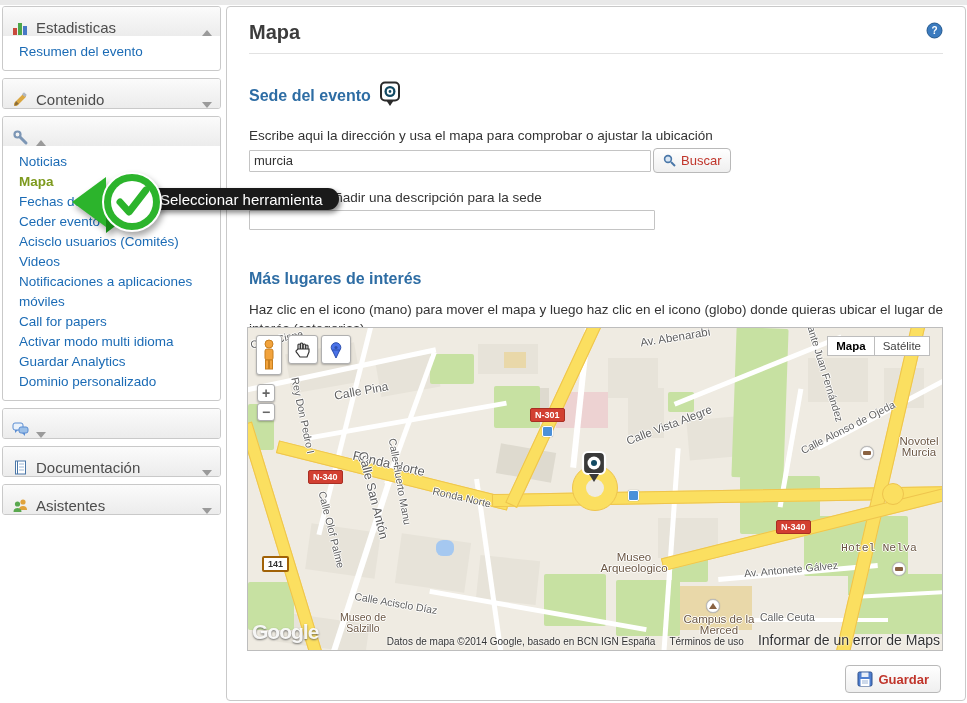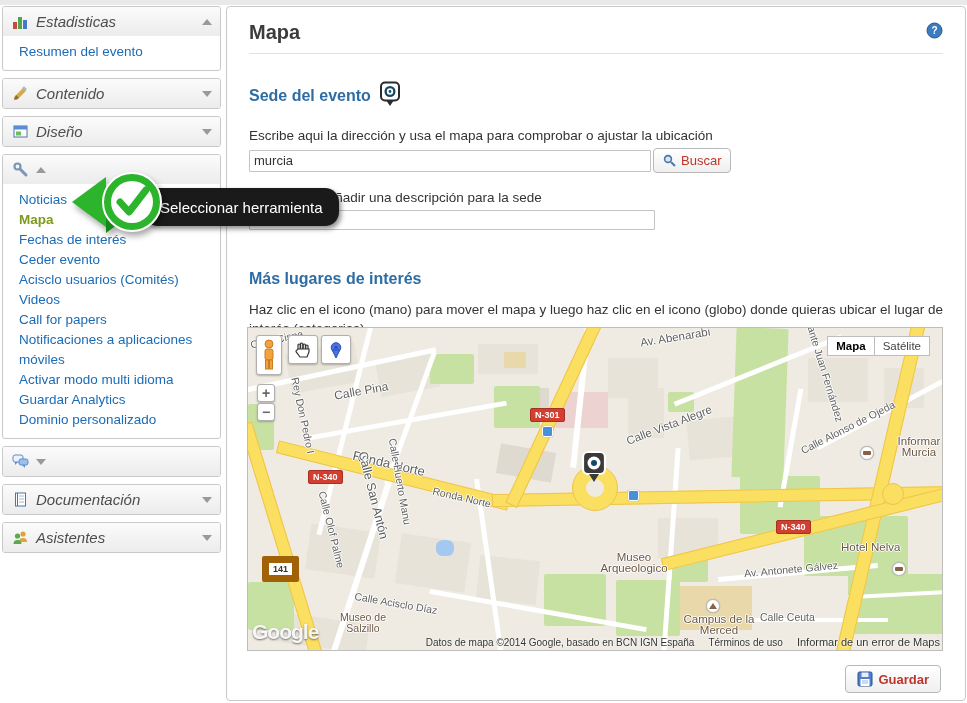--- a/index.html
+++ b/index.html
@@ -3,22 +3,22 @@
 <meta charset="utf-8">
 <style>
   * { box-sizing: border-box; margin: 0; padding: 0; }
   html,body { width:967px; height:703px; overflow:hidden; }
   body { font-family:"Liberation Sans","DejaVu Sans",sans-serif; background:#ffffff; position:relative; }
   .topstrip { position:absolute; left:0; top:0; width:967px; height:5px; background:#e9e9e9; }
 
   
   .sidebar { position:absolute; left:2px; top:6px; width:219px; }
   .side-box { background:#fff; border:1px solid #c9c9c9; border-radius:3px; margin-bottom:7px; overflow:hidden; }
-  .side-head { height:29px; display:flex; align-items:center; padding:0 8px 0 9px;
-               background:linear-gradient(#fbfbfb,#ececec); cursor:pointer;font-style:italic; }
+  .side-head { height:29px; display:flex; align-items:flex-end; padding:0 8px 0 9px;
+               background:linear-gradient(#fbfbfb,#ececec); cursor:pointer; }
   .sicon { width:17px; height:17px; margin-right:7px; flex:0 0 auto; }
   .slabel { font-size:15px; color:#4d4d4d; flex:1 1 auto; white-space:nowrap; }
   .arrow { width:0; height:0; border-left:5px solid transparent; border-right:5px solid transparent; }
   .arrow.up   { border-bottom:6px solid #9a9a9a; }
   .arrow.down { border-top:6px solid #9a9a9a; }
   .side-items { padding:6px 10px 8px 16px; }
   .side-item { font-size:13.5px; color:#1b6bb5; line-height:20px; cursor:pointer; }
   .side-item.active { color:#7d9a1e; font-weight:bold; }
 
   
@@ -53,21 +53,21 @@
   .park { background:#c7e1a2; border-radius:2px; }
   .pond { background:#a5c8f0; border-radius:40%; }
   .st   { background:#ffffff; }
   .road { background:#fbdf60; border:1px solid #eec44d; }
   .circ { border-radius:50%; }
   .mlabel { position:absolute; font-size:10.5px; color:#5f5f5f; white-space:nowrap; line-height:11px;
             text-shadow:-1px 0 #fff,1px 0 #fff,0 -1px #fff,0 1px #fff; pointer-events:none; }
   .mlabel.wrap { white-space:normal; text-align:center; }
   .shield { position:absolute; font-size:9px; font-weight:bold; padding:1px 4px; border-radius:2px; line-height:10px; }
   .shield.red   { background:#d23f31; color:#fff; border:1px solid #a82f24; }
-  .shield.white { background:#fff; color:#333; border:7px solid #a16207; }
+  .shield.white { background:#fff; color:#333; border:2px solid #a16207; }
   .poi { position:absolute; }
   .poi-bus { width:11px; height:11px; background:#4a90d9; border:1px solid #fff; border-radius:2px; box-shadow:0 0 1px #888; }
   .poi-bed,.poi-uni { width:14px; height:14px; background:#fff; border:1px solid #bbb; border-radius:50%;
             display:flex; align-items:center; justify-content:center; box-shadow:0 0 1px #999; }
   .poi-bed i { width:8px; height:4px; background:#8a6242; border-radius:1px; }
   .poi-uni i { width:0; height:0; border-left:4px solid transparent; border-right:4px solid transparent; border-bottom:6px solid #8a6242; }
 
   .map-ctl { position:absolute; background:#fff; border:1px solid #b0b0b0; border-radius:3px;
              box-shadow:0 1px 2px rgba(0,0,0,.25); display:flex; align-items:center; justify-content:center; cursor:pointer; }
   .pegman-box { left:8px; top:7px; width:26px; height:40px; }
@@ -77,26 +77,26 @@
   .zoom-in  { left:9px; top:56px; }
   .zoom-out { left:9px; top:75px; }
   .maptype { position:absolute; right:12px; top:8px; display:flex; }
   .mt-btn { background:#fff; border:1px solid #bdbdbd; font-size:11.5px; color:#000; padding:3px 8px; cursor:pointer; }
   .mt-btn.sel { font-weight:bold; }
   .mt-btn + .mt-btn { border-left:none; color:#444; }
   .glogo { position:absolute; left:4px; bottom:6px; font-size:21px; font-weight:bold; color:rgba(255,255,255,.92);
            text-shadow:0 1px 2px rgba(80,80,80,.8); letter-spacing:-1px; }
   .attrib { position:absolute; right:2px; bottom:2px; display:flex; align-items:baseline; gap:14px;
             font-size:10px; color:#333; text-shadow:0 0 2px #fff,0 0 2px #fff; }
-  .attrib .small { font-size:11px; }
+  .attrib .small { font-size:14px; }
 
   .save-row { position:absolute; right:24px; bottom:7px; }
 
   
-  .tooltip { position:absolute; left:144px; top:188px; height:38px; padding:0 16px; background:#1a1a1a;
+  .tooltip { position:absolute; left:144px; top:188px; height:22px; padding:0 16px; background:#1a1a1a;
              border-radius:14px; color:#fff; font-size:15px; display:flex; align-items:center;
              box-shadow:2px 3px 5px rgba(0,0,0,.45); z-index:5; }
   .badge { position:absolute; left:70px; top:163px; z-index:6; filter:drop-shadow(2px 4px 3px rgba(0,0,0,.35)); }
 </style>
 </head>
 <body>
 
 <div class="topstrip"></div>
 
 <aside class="sidebar">
@@ -125,53 +125,40 @@
             <line x1="4" y1="13" x2="12" y2="5" stroke="#dba741" stroke-width="4" stroke-linecap="round"></line>
             <polygon points="2,15 4,10 7,13" fill="#8a6d3b"></polygon>
             <rect x="10" y="2" width="4" height="3" transform="rotate(45 12 4)" fill="#b0b7c1"></rect>
           </svg>
       </span>
       <span class="slabel">Contenido</span>
       <span class="arrow down"></span>
     </header>
   </section>
 
-  <section class="side-box">
-    <header class="side-head">
-      <span class="sicon">
-        <svg width="17" height="17">
-            <rect x="2" y="3" width="13" height="11" fill="#fff" stroke="#4a77a8"></rect>
-            <rect x="2" y="3" width="13" height="3.5" fill="#5b8dd2"></rect>
-            <rect x="4" y="8.5" width="5" height="4" fill="#6cbf5a"></rect>
-          </svg>
-      </span>
-      <span class="slabel">Diseño</span>
-      <span class="arrow down"></span>
-    </header>
-  </section>
 
   <section class="side-box">
     <header class="side-head">
       <span class="sicon">
         <svg width="17" height="17">
             <circle cx="5.5" cy="5.5" r="3" fill="none" stroke="#7c96b5" stroke-width="2.2"></circle>
             <line x1="8" y1="8" x2="14" y2="14" stroke="#7c96b5" stroke-width="3" stroke-linecap="round"></line>
           </svg>
       </span>
       <span class="arrow up"></span>
     </header>
     <div class="side-items">
         <div class="side-item">Noticias</div>
         <div class="side-item active">Mapa</div>
         <div class="side-item">Fechas de interés</div>
         <div class="side-item">Ceder evento</div>
         <div class="side-item">Acisclo usuarios (Comités)</div>
         <div class="side-item">Videos</div>
+        <div class="side-item">Notificaciones a aplicaciones móviles</div>
         <div class="side-item">Call for papers</div>
-        <div class="side-item">Notificaciones a aplicaciones móviles</div>
         <div class="side-item">Activar modo multi idioma</div>
         <div class="side-item">Guardar Analytics</div>
         <div class="side-item">Dominio personalizado</div>
       </div>
   </section>
 
   <section class="side-box">
     <header class="side-head">
       <span class="sicon">
         <svg width="17" height="17">
@@ -323,22 +310,22 @@
         <div class="shape circ" style="left: 338px; top: 151px; width: 18px; height: 18px; background: rgb(239, 235, 226);"></div>
       </div>
     <div id="map-labels">
         <span class="mlabel" style="left: 2px; top: 6px; transform: rotate(-12deg);">Calle Cisne</span>
         <span class="mlabel" style="left: 86px; top: 58px; transform: rotate(-10deg); font-size: 12px;">Calle Pina</span>
         <span class="mlabel" style="left: 16px; top: 82px; transform: rotate(78deg);">Rey Don Pedro I</span>
         <span class="mlabel" style="left: 392px; top: 4px; transform: rotate(-9deg); font-size: 11.5px;">Av. Abenarabi</span>
         <span class="mlabel" style="left: 508px; top: 26px; transform: rotate(73deg);">Navegante Juan Fernández</span>
         <span class="mlabel" style="left: 376px; top: 92px; transform: rotate(-21deg); font-size: 11.5px;">Calle Vista Alegre</span>
         <span class="mlabel" style="left: 548px; top: 94px; transform: rotate(-27deg);">Calle Alonso de Ojeda</span>
-        <span class="mlabel wrap" style="left: 646px; top: 108px; font-size: 11.5px; width: 50px; color: rgb(107, 87, 68);">Informar Murcia</span>
-        <span class="mlabel" style="left: 593px; top: 214px; font-size: 11.5px; color: rgb(107, 87, 68);">Hotel Nelva</span>
+        <span class="mlabel wrap" style="left: 646px; top: 108px; font-size: 11.5px; width: 50px; color: rgb(107, 87, 68);">Novotel Murcia</span>
+        <span class="mlabel" style="left: 593px; top: 214px; font-size: 11.5px; color: rgb(107, 87, 68); font-family: Liberation Mono, monospace;">Hotel Nelva</span>
         <span class="mlabel" style="left: 104px; top: 130px; transform: rotate(13deg); font-size: 13px;">Ronda Norte</span>
         <span class="mlabel" style="left: 184px; top: 164px; transform: rotate(13deg);">Ronda Norte</span>
         <span class="mlabel" style="left: 108px; top: 148px; transform: rotate(80deg);">Calle Huerto Manu</span>
         <span class="mlabel" style="left: 80px; top: 162px; transform: rotate(76deg); font-size: 12.5px;">Calle San Antón</span>
         <span class="mlabel" style="left: 44px; top: 196px; transform: rotate(76deg);">Calle Olof Palme</span>
         <span class="mlabel" style="left: 106px; top: 270px; transform: rotate(10deg);">Calle Acisclo Díaz</span>
         <span class="mlabel wrap" style="left: 82px; top: 284px; width: 66px; color: rgb(107, 87, 68);">Museo de Salzillo</span>
         <span class="mlabel wrap" style="left: 338px; top: 224px; font-size: 11.5px; width: 96px; color: rgb(107, 87, 68);">Museo Arqueologico</span>
         <span class="mlabel wrap" style="left: 434px; top: 286px; font-size: 11.5px; width: 74px; color: rgb(107, 87, 68);">Campus de la Merced</span>
         <span class="mlabel" style="left: 496px; top: 236px; transform: rotate(-5deg);">Av. Antonete Gálvez</span>

